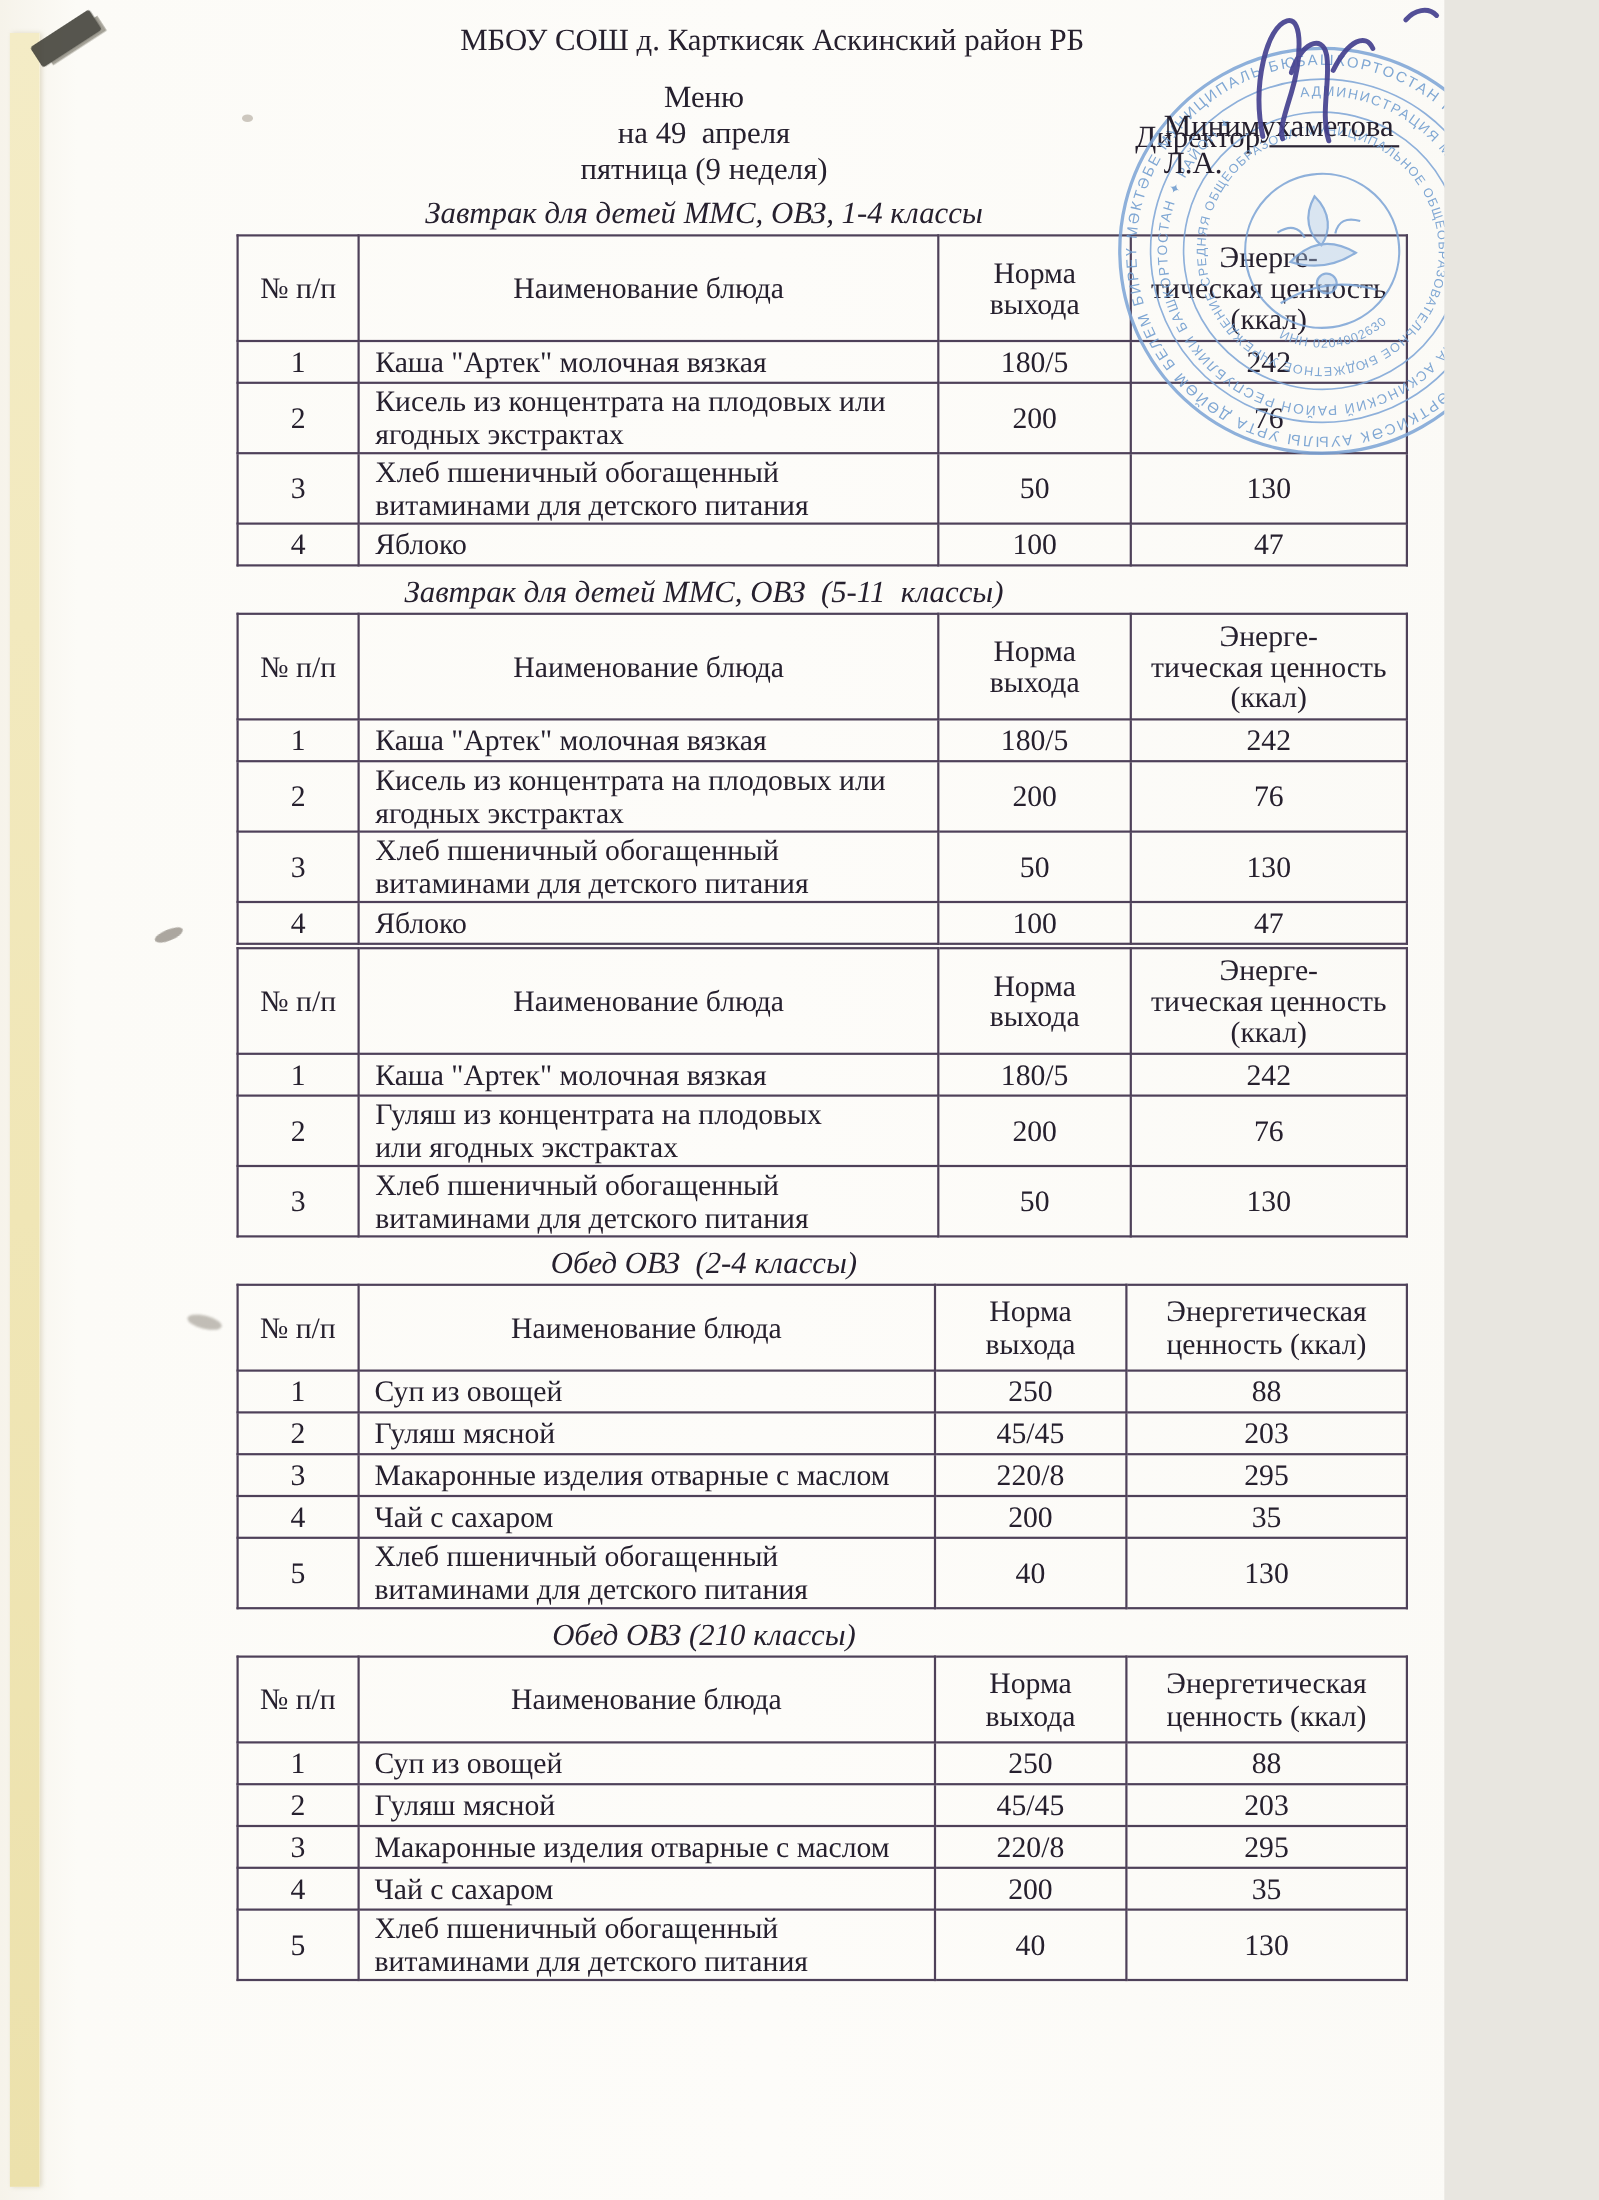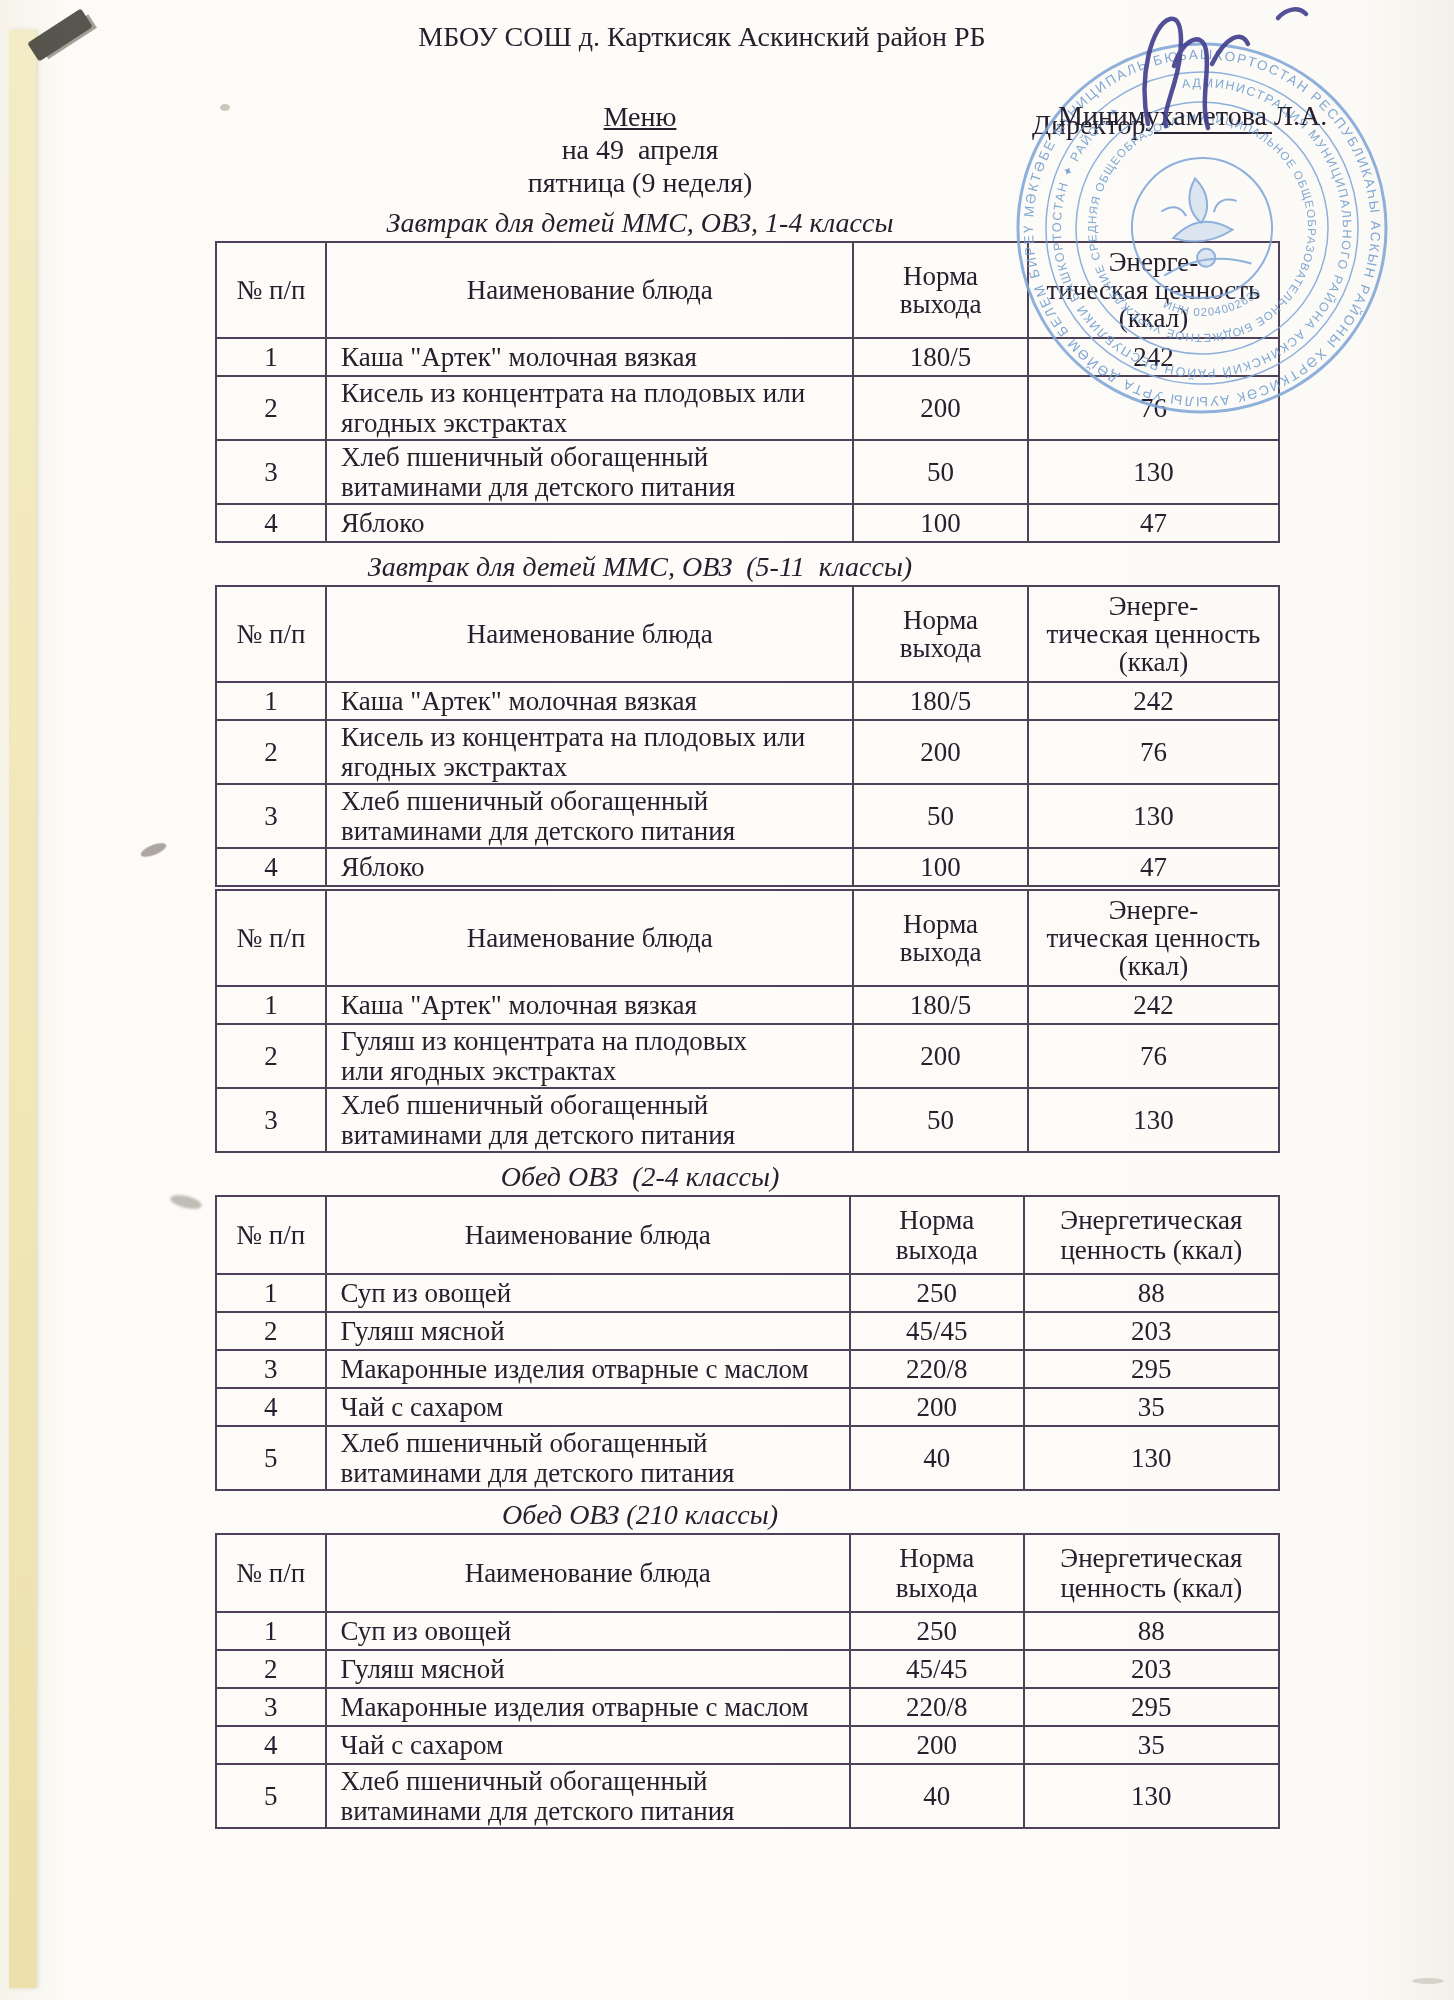--- a/index.html
+++ b/index.html
@@ -3,21 +3,21 @@
 <meta charset="utf-8">
 <style>
   html,body{margin:0;padding:0;}
   body{
     width:1454px;height:2000px;
     font-family:"Liberation Serif","DejaVu Serif",serif;
     color:#26202e;
     background:#e8e6e0;
   }
   .page{
-    position:relative;width:1454px;height:2000px;overflow:hidden;
+    position:relative;width:1313px;height:2000px;overflow:hidden;
     background:linear-gradient(90deg,#f6f3ea 0px,#fcfbf7 70px,#fdfcf9 700px,#fbfaf6 1360px,#f2f0e9 1454px);
   }
   
   .edge-strip-left{
     position:absolute;left:9px;top:30px;width:27px;height:1958px;
     background:linear-gradient(180deg,#f4ecc6 0%,#f0e6b6 55%,#ece1ac 100%);
     box-shadow:2px 0 4px rgba(180,170,130,.35);
   }
   .corner-mark{
     position:absolute;left:28px;top:24px;width:64px;height:22px;
@@ -33,21 +33,21 @@
   .school-header{
     position:absolute;left:0;top:20px;width:1404px;
     text-align:center;font-size:28px;line-height:33px;white-space:pre-wrap;
   }
   .director-line{position:absolute;left:1032px;top:62px;font-size:28px;line-height:33px;white-space:nowrap;margin-top:44px;}
   .sig-line{display:inline-block;width:118px;border-bottom:2px solid #2a2433;height:26px;margin-left:8px;}
   .director-name{position:absolute;left:1058px;top:99px;font-size:28px;line-height:33px;z-index:6;}
 
   .content{position:absolute;left:0;top:0;width:1280px;}
   .title-line{font-size:28px;line-height:33px;text-align:center;white-space:pre-wrap;}
-  .first-title{margin-top:100px;text-decoration:underline;}
+  .first-title{margin-top:72px;}
   .caption{font-size:28px;line-height:32px;margin:8px 0 2px;text-align:center;white-space:pre-wrap;font-style:italic;}
 
   table.menu{border-collapse:collapse;margin:2px 0 0 215px;table-layout:fixed;background:transparent;}
   .menu th,.menu td{
     border:2px solid #4e4159;
     font-size:27px;font-weight:normal;
     vertical-align:middle;white-space:pre-line;
   }
   .menu th{line-height:28px;padding:5px 4px;text-align:center;}
   .menu.compact th{line-height:30px;padding:8px 4px;}

